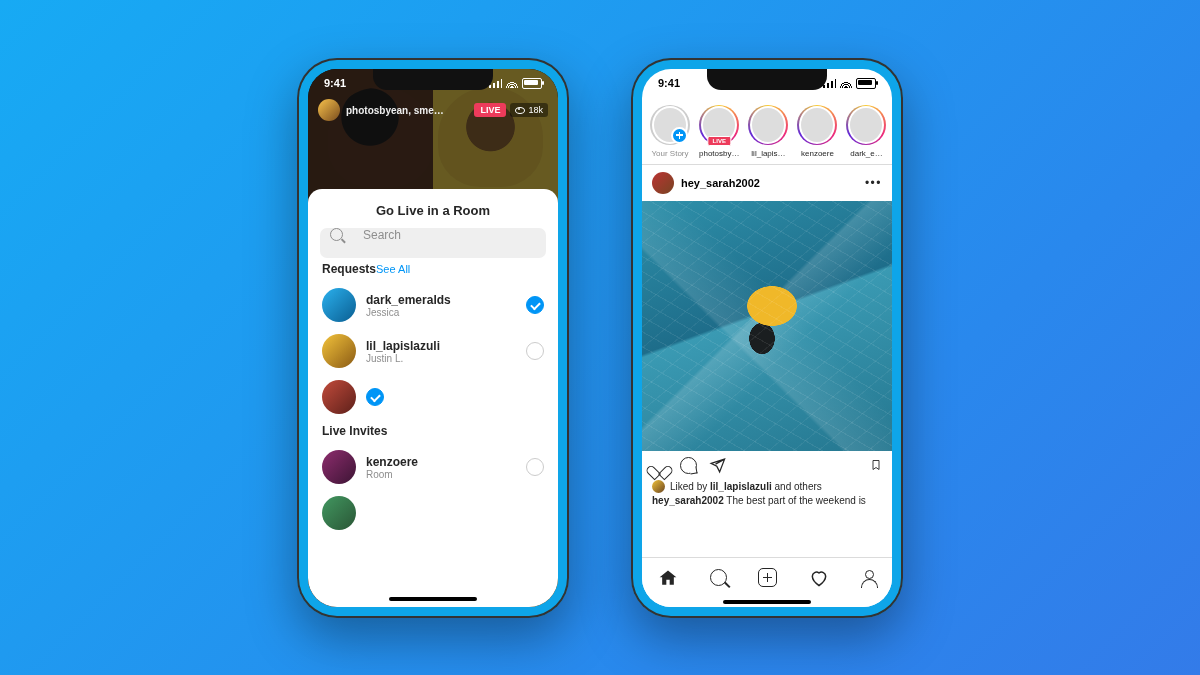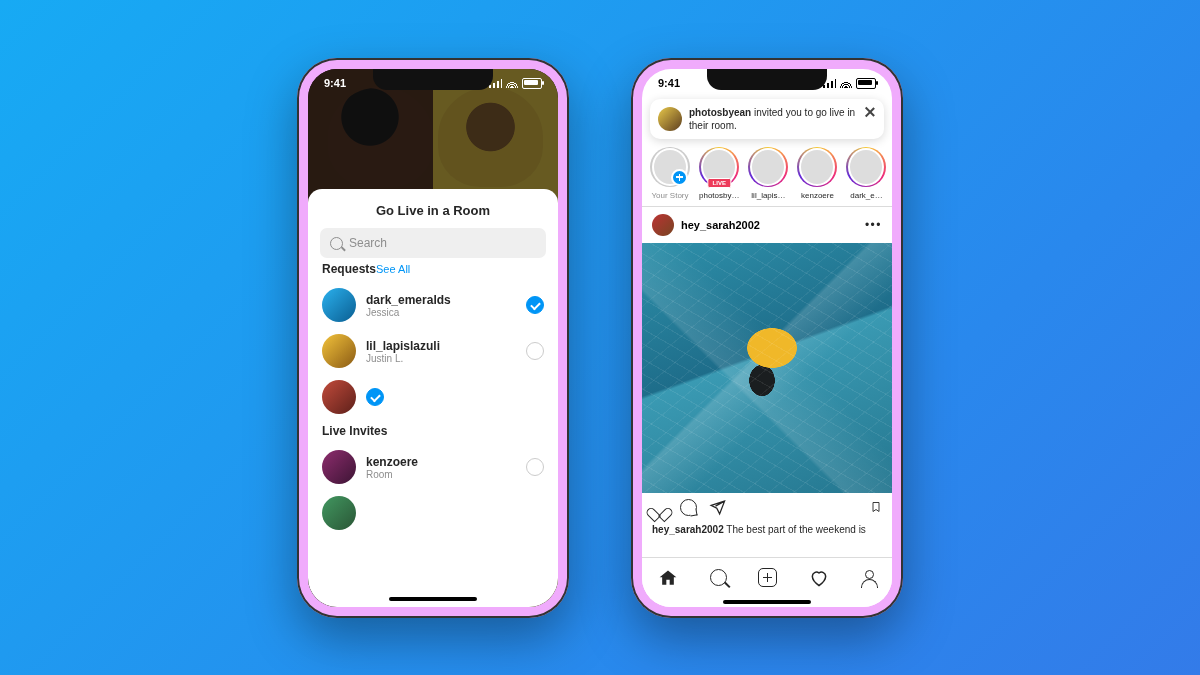--- a/index.html
+++ b/index.html
@@ -9,21 +9,21 @@
     background: linear-gradient(135deg, #17aaf4 0%, #1f9af0 35%, #2988ed 70%, #337be9 100%);
     font-family: -apple-system, BlinkMacSystemFont, "Helvetica Neue", Arial, sans-serif;
     position: relative;
     overflow: hidden;
   }
   .phone {
     position: absolute;
     width: 272px;
     height: 560px;
     border-radius: 40px;
-    background: #f0abfc;
+    background: #0ea5e9;
     box-shadow: 0 20px 50px rgba(0,0,0,0.35), inset 0 0 0 2px #333;
     padding: 11px;
     box-sizing: border-box;
   }
   .phone.left  { left: 297px; top: 58px; }
   .phone.right { left: 631px; top: 58px; }
   .screen {
     width: 250px;
     height: 538px;
     border-radius: 29px;
@@ -86,21 +86,21 @@
   .eye{width:8px;height:5px;border-radius:50%;border:1px solid #fff;position:relative;}
   .eye::after{content:"";position:absolute;left:2px;top:0px;width:2px;height:2px;background:#fff;border-radius:50%;}
 
   .sheet {
     position:absolute; left:0; right:0; bottom:0; top:120px;
     background:#fff; border-radius:14px 14px 0 0;
     display:flex; flex-direction:column;
     z-index:4;
   }
   .sheet-title{font-size:13px;font-weight:600;color:#262626;text-align:center;padding:14px 0 10px;}
-  .searchbox{margin:0 12px;background:#efefef;border-radius:7px;height:30px;display:flex;align-items:center;padding:0 10px;gap:6px;}
+  .searchbox{margin:0 12px;background:#efefef;border-radius:7px;height:30px;display:flex;padding:0 10px;gap:20px;}
   .searchbox .ph{color:#8e8e8e;font-size:12px;}
   .search-ic{width:11px;height:11px;border:1.5px solid #8e8e8e;border-radius:50%;position:relative;}
   .search-ic::after{content:"";position:absolute;width:5px;height:1.5px;background:#8e8e8e;right:-4px;bottom:-1px;transform:rotate(45deg);}
   .note{color:#8e8e8e;font-size:10px;line-height:1.35;padding:10px 14px;}
   .sec-hdr{display:flex;justify-content:flex-start;align-items:center;padding:4px 14px 6px;}
   .sec-hdr .t{font-weight:600;font-size:12px;color:#262626;}
   .sec-hdr .seeall{color:#0095f6;font-size:11px;font-weight:500;}
   .list{padding:0 14px;overflow:hidden;flex:1;}
   .row{display:flex;align-items:center;padding:6px 0;}
   .av{width:34px;height:34px;border-radius:50%;margin-right:10px;flex-shrink:0;background:#ccc;}
@@ -206,20 +206,29 @@
     <div class="notch"></div>
     <div class="livebg"></div>
     <div class="statusbar">
       <span>9:41</span>
       <span class="status-icons">
         <span class="sig-icon"></span>
         <span class="wifi-icon"></span>
         <span class="bat-icon"></span>
       </span>
     </div>
+    <div class="livehdr">
+      <span class="mini-av"></span>
+      <span class="uname">photosbyean, sme…</span>
+      <span class="live-pill">LIVE</span>
+      <span class="view-pill">
+          <span class="eye"></span>
+          <span>18k</span>
+        </span>
+    </div>
 
     <div class="sheet">
       <div class="sheet-title">Go Live in a Room</div>
       <div class="searchbox">
         <span class="search-ic"></span>
         <span class="ph">Search</span>
       </div>
       <div class="sec-hdr">
         <span class="t">Requests</span>
         <span class="seeall">See All</span>
@@ -273,25 +282,20 @@
     <div class="notch"></div>
     <div class="statusbar">
       <span>9:41</span>
       <span class="status-icons">
         <span class="sig-icon"></span>
         <span class="wifi-icon"></span>
         <span class="bat-icon"></span>
       </span>
     </div>
 
-    <div class="toast">
-      <span class="av2"></span>
-      <span class="tt"><b>photosbyean</b><span> invited you to go live in their room.</span></span>
-      <span class="toast-x"></span>
-    </div>
 
     <div class="stories">
       <div class="story own">
         <div class="ring plain">
             <div class="inner c6">
               <span class="plus-b"></span>
             </div>
           </div>
         <span class="sl">Your Story</span>
       </div>
@@ -334,20 +338,24 @@
       <span class="ic heart"></span>
       <span class="ic comment"></span>
       <svg class="send-svg" viewBox="0 0 24 24" fill="none" stroke="#262626" stroke-width="1.8">
           <path d="M22 3 9.2 10.1M22 3l-7 18-4-8-8-4 19-6z"></path>
         </svg>
       <span class="sp"></span>
       <svg class="bm" viewBox="0 0 24 24" fill="none" stroke="#262626" stroke-width="1.8">
           <path d="M6 3h12v18l-6-4-6 4V3z"></path>
         </svg>
     </div>
+    <div class="likes">
+      <span class="mini2"></span>
+      <span><span>Liked by </span><b>lil_lapislazuli</b><span> and others</span></span>
+    </div>
     <div class="caption"><b>hey_sarah2002</b><span> The best part of the weekend is</span></div>
 
     <div class="tabbar">
       <svg class="tb-ic" viewBox="0 0 24 24" fill="#262626">
           <path d="M12 3 2 11h3v9h5v-6h4v6h5v-9h3L12 3z"></path>
         </svg>
       <span class="tb-ic search-i"></span>
       <span class="tb-ic add-i"></span>
       <svg class="tb-ic" viewBox="0 0 24 24" fill="none" stroke="#262626" stroke-width="1.8">
           <path d="M12 21s-8-5.3-8-11a5 5 0 0 1 8-4 5 5 0 0 1 8 4c0 5.7-8 11-8 11z"></path>

